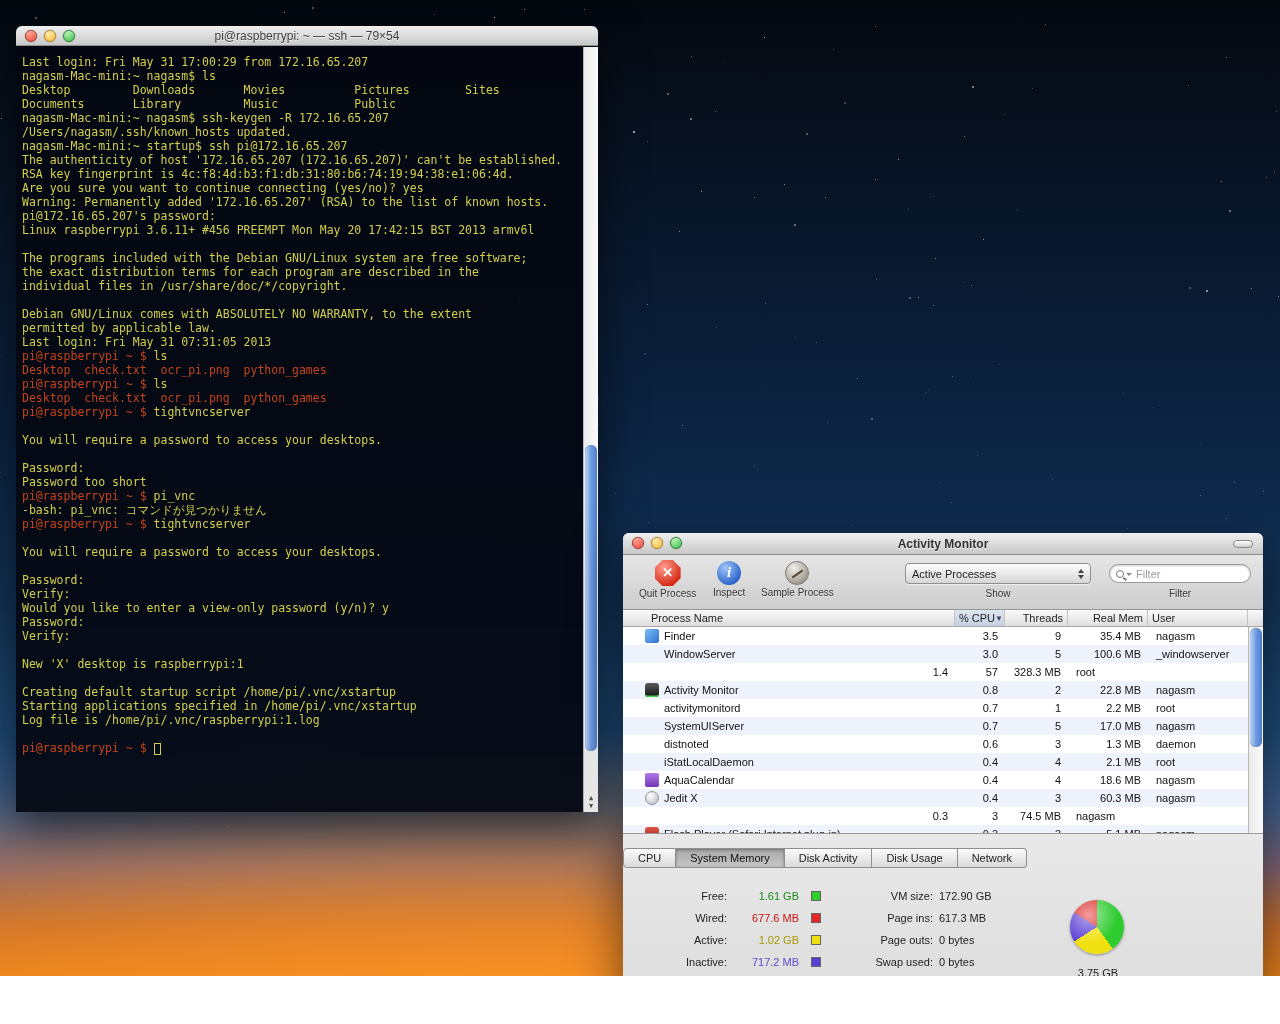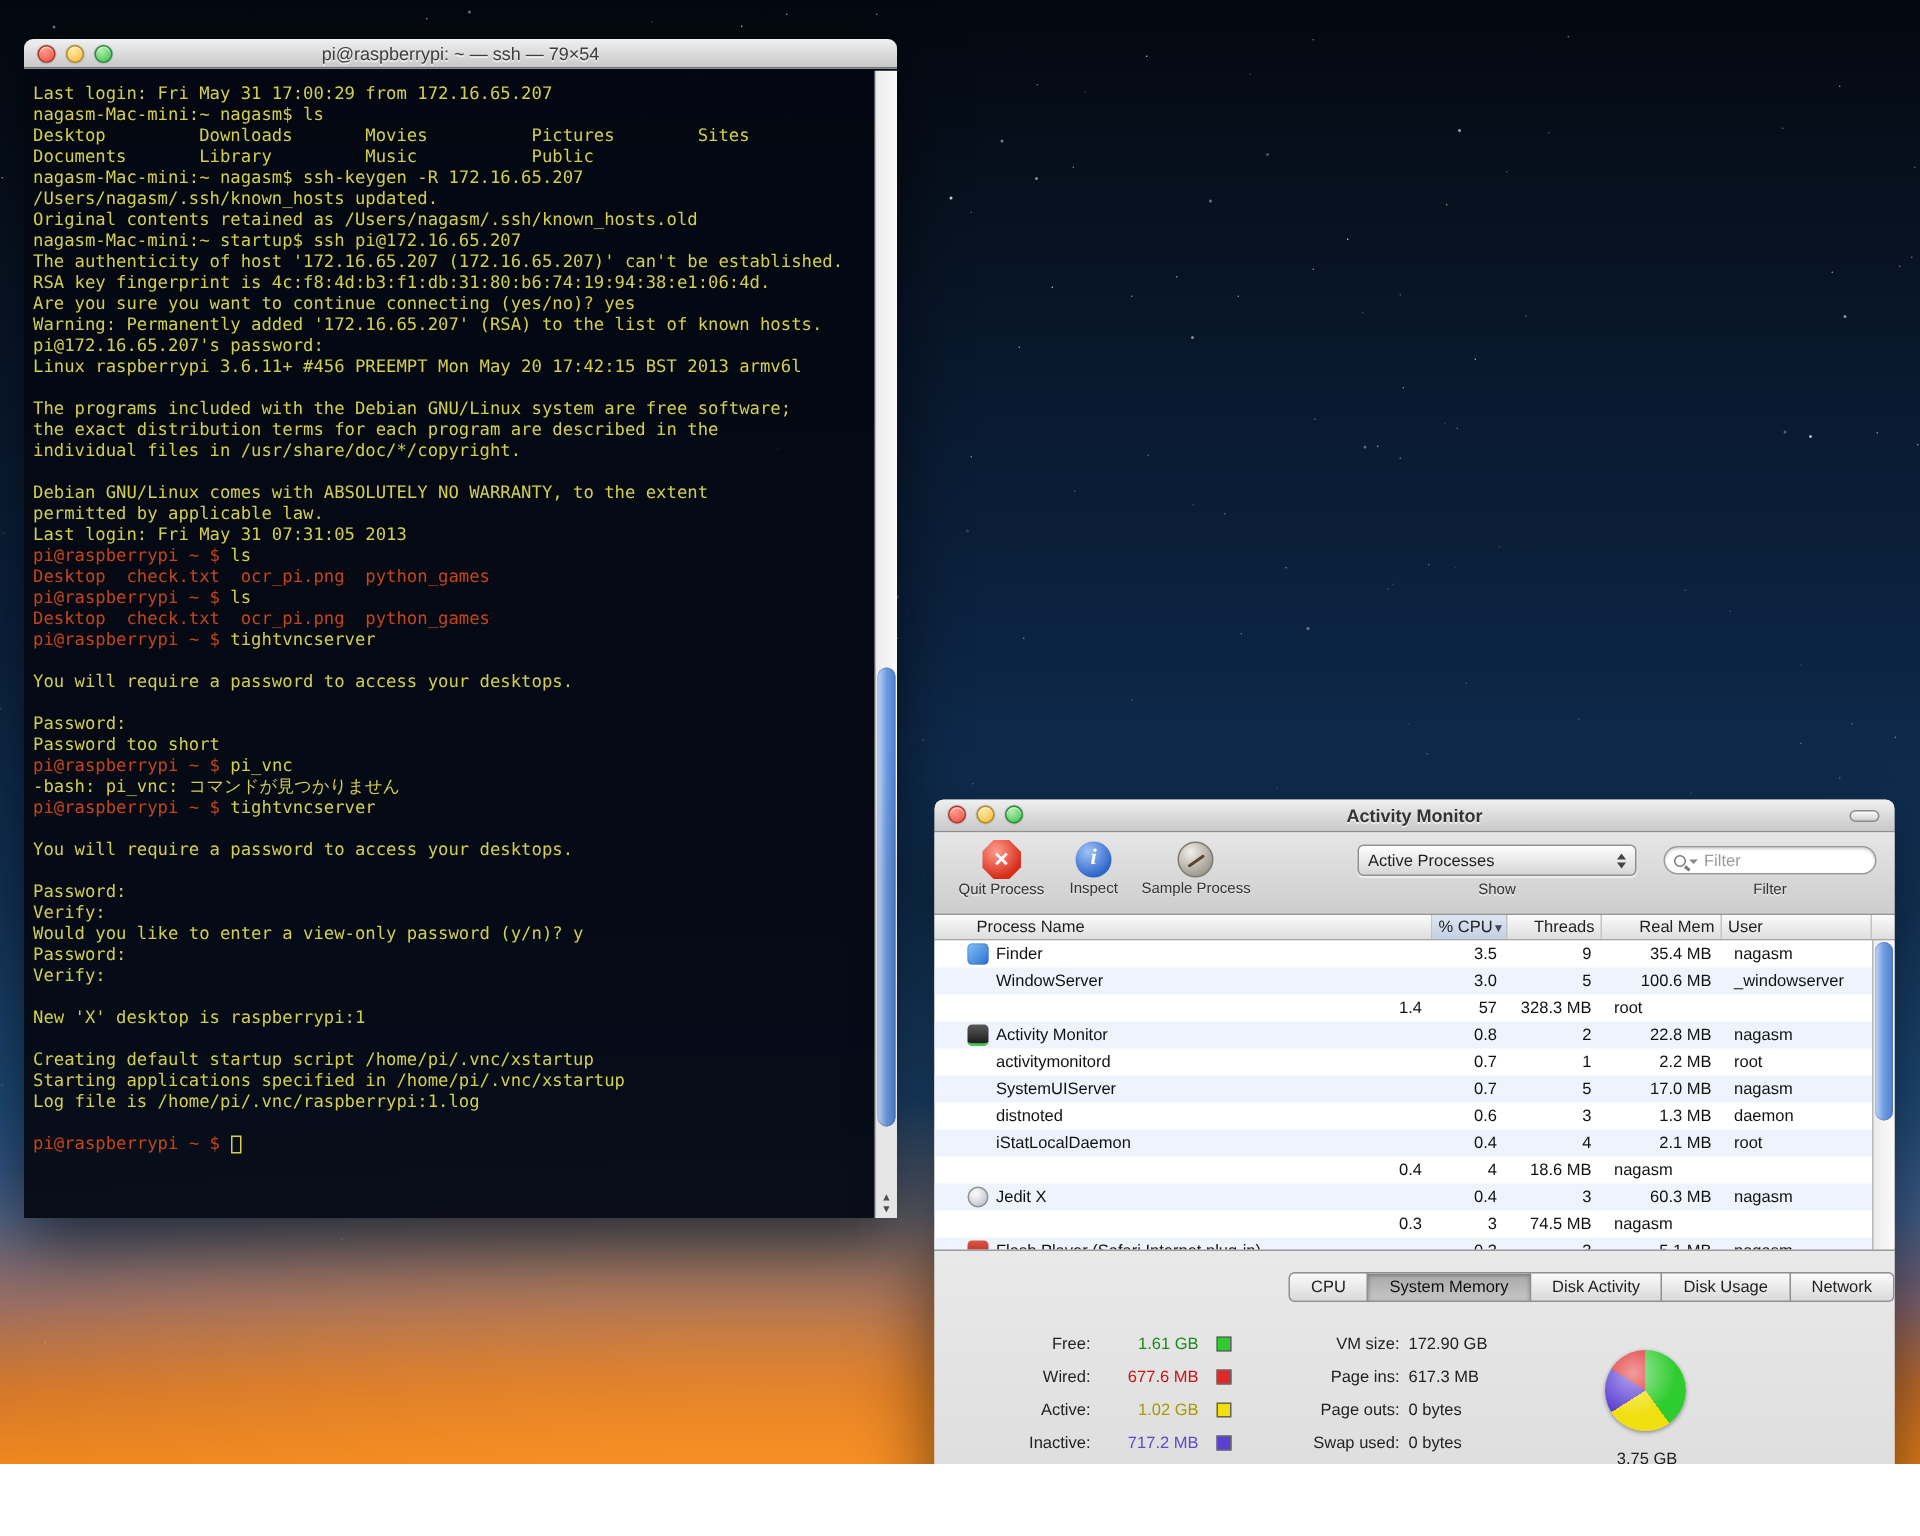--- a/index.html
+++ b/index.html
@@ -94,21 +94,21 @@
 .pi-flag{background:linear-gradient(#b07ae6,#7436b4);border-radius:2px}
 .pi-jedit{background:radial-gradient(circle at 35% 30%,#ffffff,#b5b5c5);border-radius:50%;border:1px solid #949494}
 .pi-kotoeri{background:linear-gradient(#ecedf6,#a5a8c5);border:1px solid #8a8da8;border-radius:2px}
 .pi-flash{background:linear-gradient(#e05545,#8e1d12)}
 .pi-none{visibility:hidden}
 .am-list-scrollbar{position:absolute;top:94px;right:0;width:15px;height:206px;background:linear-gradient(90deg,#ececec,#fafafa);border-left:1px solid #b8b8b8}
 .am-list-thumb{position:absolute;left:1px;right:1px;top:1px;height:58%;border-radius:7px;
  background:linear-gradient(90deg,#c2d8f6,var(--aqua_scroll) 50%,#4f7fd0);box-shadow:inset 0 0 1px #35528f}
 
 .am-bottom{position:absolute;top:300px;left:0;right:0;bottom:0;background:linear-gradient(#e9e9e9,#dcdcdc);border-top:1px solid #9b9b9b}
-.am-tabs{position:absolute;top:14px;left:0;right:0;display:flex;justify-content:flex-end}
+.am-tabs{position:absolute;top:14px;left:0;right:0;display:flex;justify-content:flex-start}
 .tab{height:20px;line-height:19px;padding:0 14px;font-size:11px;color:#222;border:1px solid #8f8f8f;border-left:none;
  background:linear-gradient(#fbfbfb,#d9d9d9);white-space:nowrap}
 .tab:first-child{border-left:1px solid #8f8f8f;border-radius:4px 0 0 4px}
 .tab:last-child{border-radius:0 4px 4px 0}
 .tab.selected{background:linear-gradient(#a8a8a8,#c6c6c6);box-shadow:inset 0 1px 3px rgba(0,0,0,.35);color:#111}
 .stat{position:absolute;height:14px;display:flex;align-items:center;font-size:11px;color:#222}
 .stat-label{display:inline-block;text-align:right;white-space:nowrap}
 .stat-value{display:inline-block;text-align:right;white-space:nowrap}
 .lab-l{width:62px}.val-l{width:72px}
 .lab-m{width:70px}.val-m{text-align:left;margin-left:6px}
@@ -406,21 +406,20 @@
       <span class="title-text">pi@raspberrypi: ~ — ssh — 79×54</span>
     </header>
     <div class="term-body">
       <div id="term-lines">
           <div class="tline"><span class="c-y">Last login: Fri May 31 17:00:29 from 172.16.65.207</span></div>
           <div class="tline"><span class="c-y">nagasm-Mac-mini:~ nagasm$ ls</span></div>
           <div class="tline"><span class="c-y">Desktop         Downloads       Movies          Pictures        Sites</span></div>
           <div class="tline"><span class="c-y">Documents       Library         Music           Public</span></div>
           <div class="tline"><span class="c-y">nagasm-Mac-mini:~ nagasm$ ssh-keygen -R 172.16.65.207</span></div>
           <div class="tline"><span class="c-y">/Users/nagasm/.ssh/known_hosts updated.</span></div>
-          <div class="tline"><span class="c-y">Original contents retained as /Users/nagasm/.ssh/known_hosts.old</span></div>
           <div class="tline"><span class="c-y">nagasm-Mac-mini:~ startup$ ssh pi@172.16.65.207</span></div>
           <div class="tline"><span class="c-y">The authenticity of host '172.16.65.207 (172.16.65.207)' can't be established.</span></div>
           <div class="tline"><span class="c-y">RSA key fingerprint is 4c:f8:4d:b3:f1:db:31:80:b6:74:19:94:38:e1:06:4d.</span></div>
           <div class="tline"><span class="c-y">Are you sure you want to continue connecting (yes/no)? yes</span></div>
           <div class="tline"><span class="c-y">Warning: Permanently added '172.16.65.207' (RSA) to the list of known hosts.</span></div>
           <div class="tline"><span class="c-y">pi@172.16.65.207's password: </span></div>
           <div class="tline"><span class="c-y">Linux raspberrypi 3.6.11+ #456 PREEMPT Mon May 20 17:42:15 BST 2013 armv6l</span></div>
           <div class="tline">&nbsp;</div>
           <div class="tline"><span class="c-y">The programs included with the Debian GNU/Linux system are free software;</span></div>
           <div class="tline"><span class="c-y">the exact distribution terms for each program are described in the</span></div>
@@ -590,20 +589,24 @@
             <div class="cell-name">
               <span class="pi pi-none"></span>
               <span>iStatLocalDaemon</span>
             </div>
             <div class="cell-num">0.4</div>
             <div class="cell-num">4</div>
             <div class="cell-num">2.1 MB</div>
             <div class="cell-user">root</div>
           </div>
           <div class="prow">
+            <div class="cell-name">
+              <span class="pi pi-flag"></span>
+              <span>AquaCalendar</span>
+            </div>
             <div class="cell-num">0.4</div>
             <div class="cell-num">4</div>
             <div class="cell-num">18.6 MB</div>
             <div class="cell-user">nagasm</div>
           </div>
           <div class="prow alt">
             <div class="cell-name">
               <span class="pi pi-jedit"></span>
               <span>Jedit X</span>
             </div>

